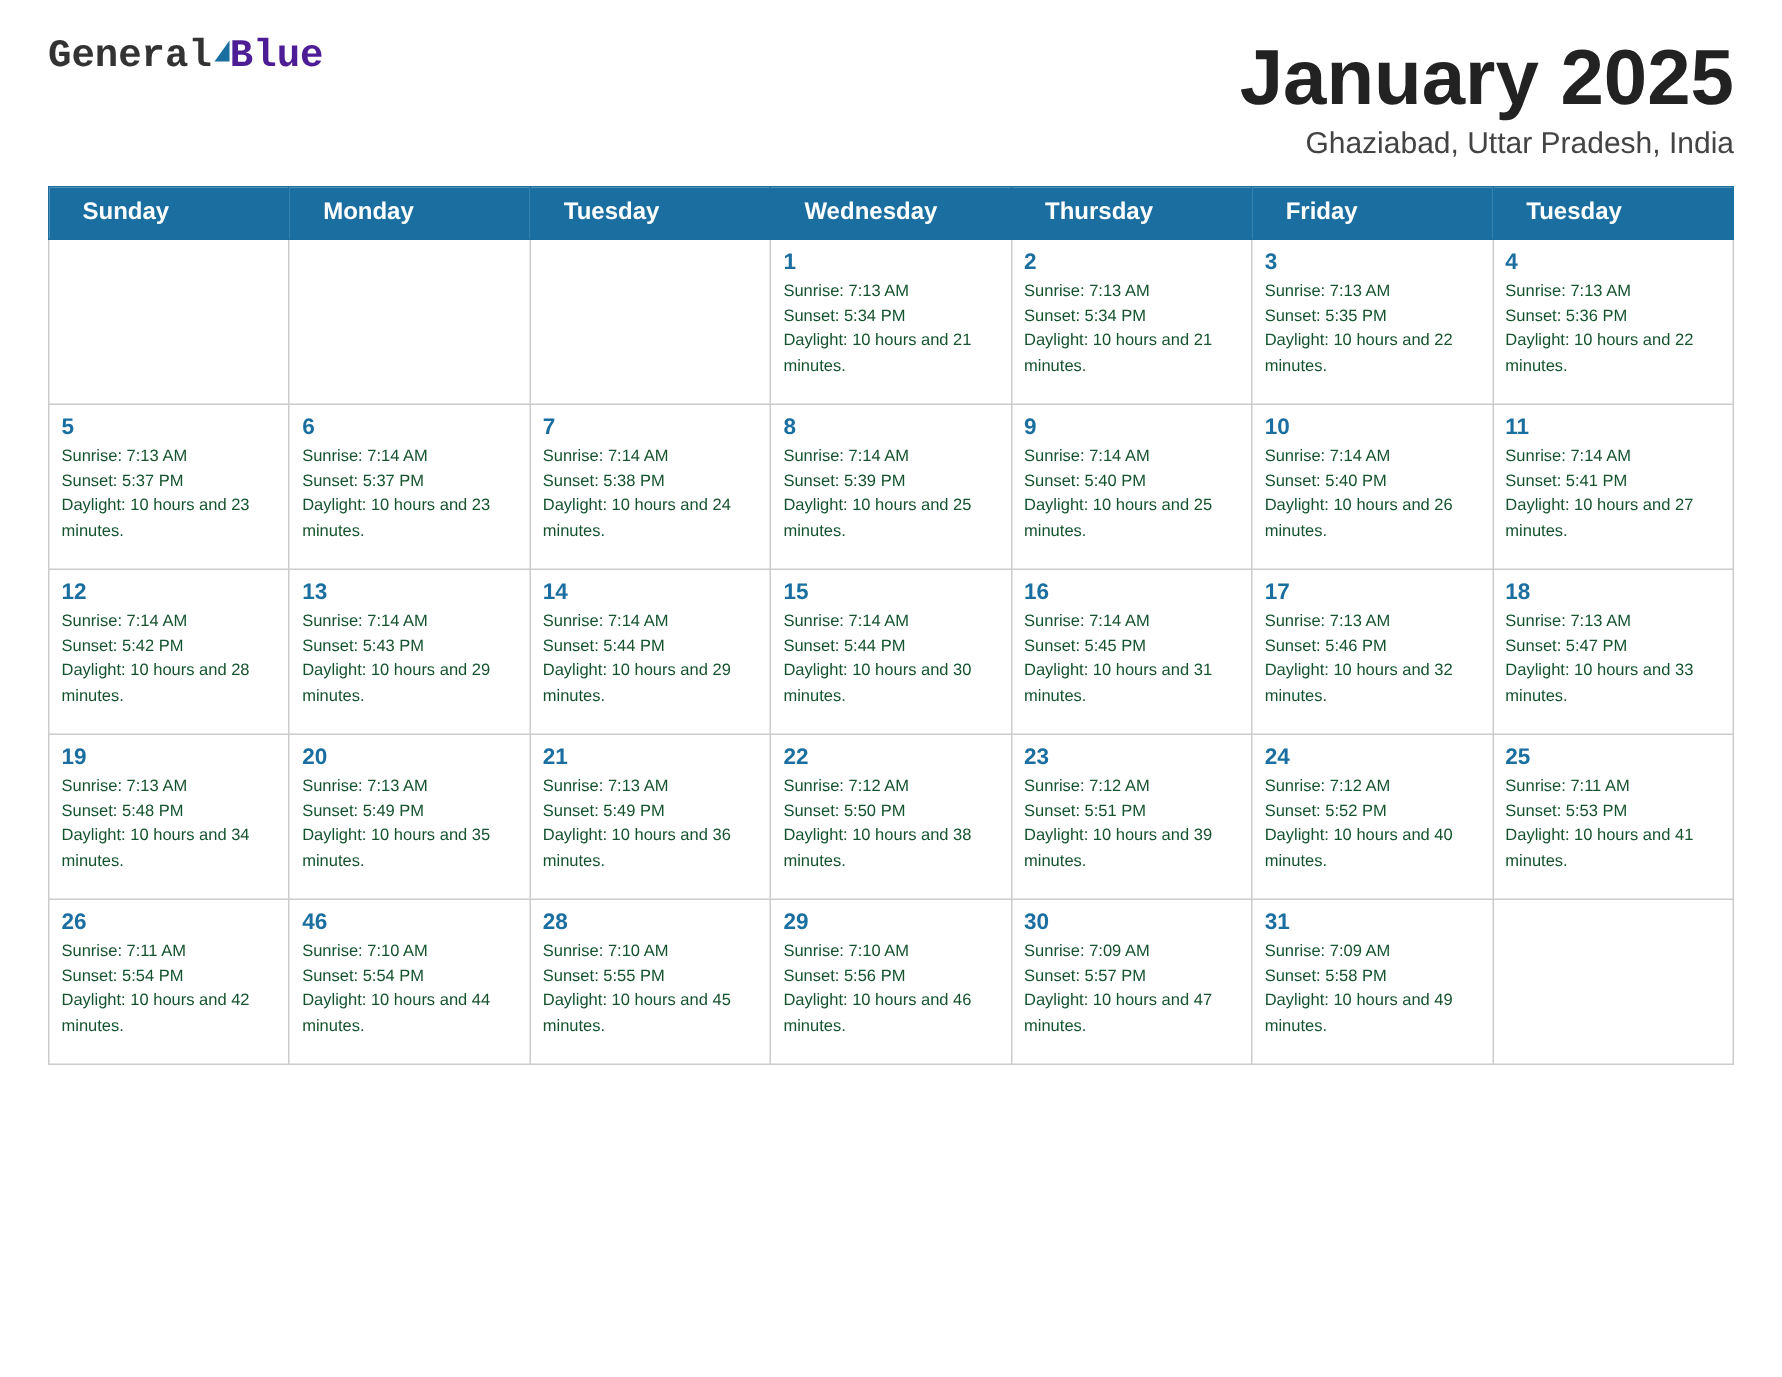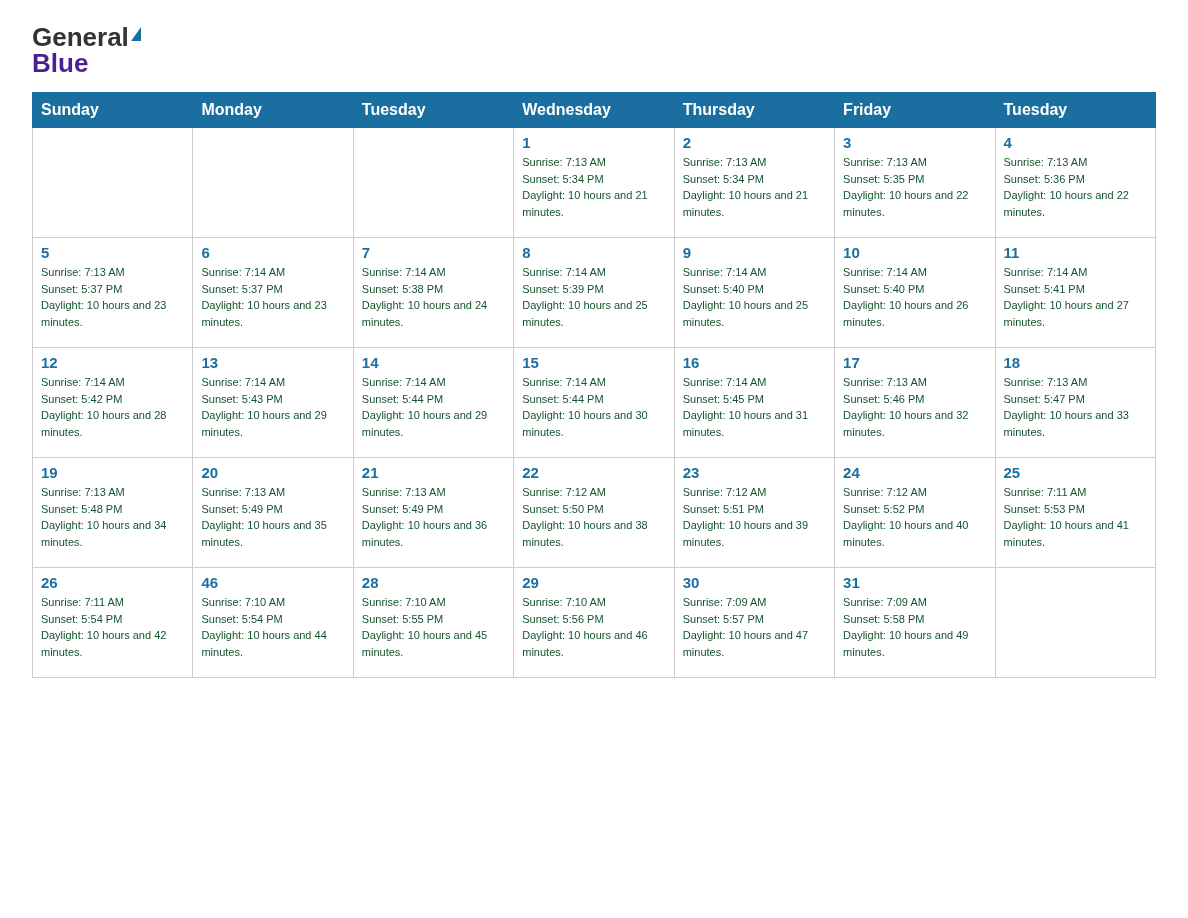--- a/index.html
+++ b/index.html
@@ -11,22 +11,23 @@
       min-height: 918px;
     }
     .header {
       display: flex;
       justify-content: space-between;
       align-items: flex-start;
       margin-bottom: 16px;
     }
     .logo {
       display: flex;
-      flex-direction: column;
+      flex-direction: row;
       align-items: flex-start;
+      font-family: Liberation Mono, monospace;
     }
     .logo-general {
       font-size: 26px;
       font-weight: bold;
       color: #333;
       line-height: 1;
     }
     .logo-blue {
       font-size: 26px;
       font-weight: bold;
@@ -61,21 +62,21 @@
     .calendar {
       width: 100%;
       border-collapse: collapse;
       border: 1px solid #aaa;
     }
     .calendar th {
       background-color: #1a6fa0;
       color: #fff;
       font-size: 16px;
       font-weight: bold;
-      padding: 8px 8px;
+      padding: 8px 22px;
       text-align: left;
       border: 1px solid #1a6fa0;
     }
     .calendar td {
       vertical-align: top;
       padding: 6px 8px;
       border: 1px solid #ccc;
       width: calc(100% / 7);
       min-height: 110px;
       font-size: 13px;
@@ -103,20 +104,24 @@
 </head>
 <body>
 
 <div class="header">
   <div class="logo">
     <div style="display:flex; align-items:center;">
       <span class="logo-general">General</span>
       <span class="logo-triangle"></span>
     </div>
     <span class="logo-blue">Blue</span>
+  </div>
+  <div class="title-section">
+    <div class="month-title">January 2025</div>
+    <div class="location">Ghaziabad, Uttar Pradesh, India</div>
   </div>
 </div>
 
 <table class="calendar">
   <thead>
     <tr>
     <th>Sunday</th>
         <th>Monday</th>
         <th>Tuesday</th>
         <th>Wednesday</th>

